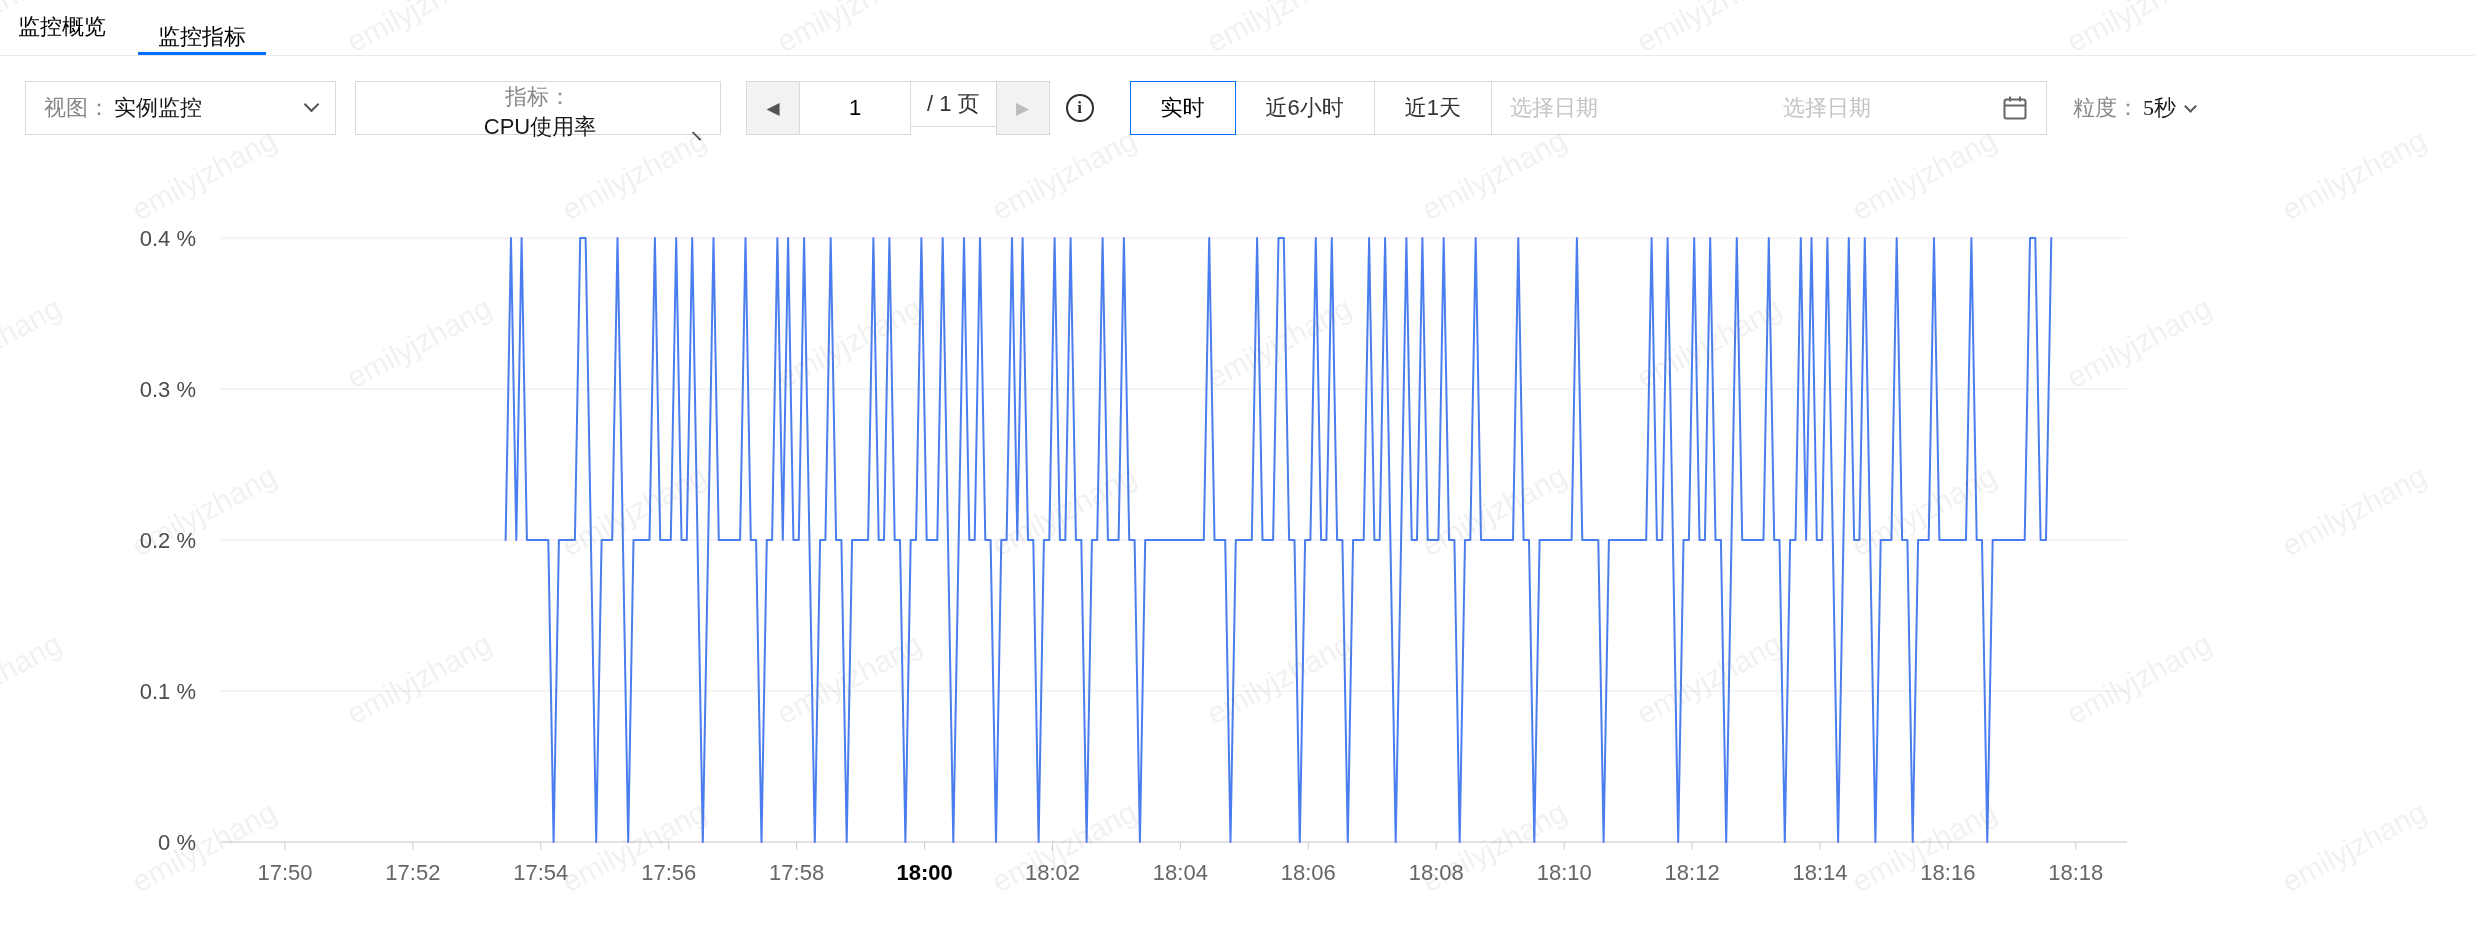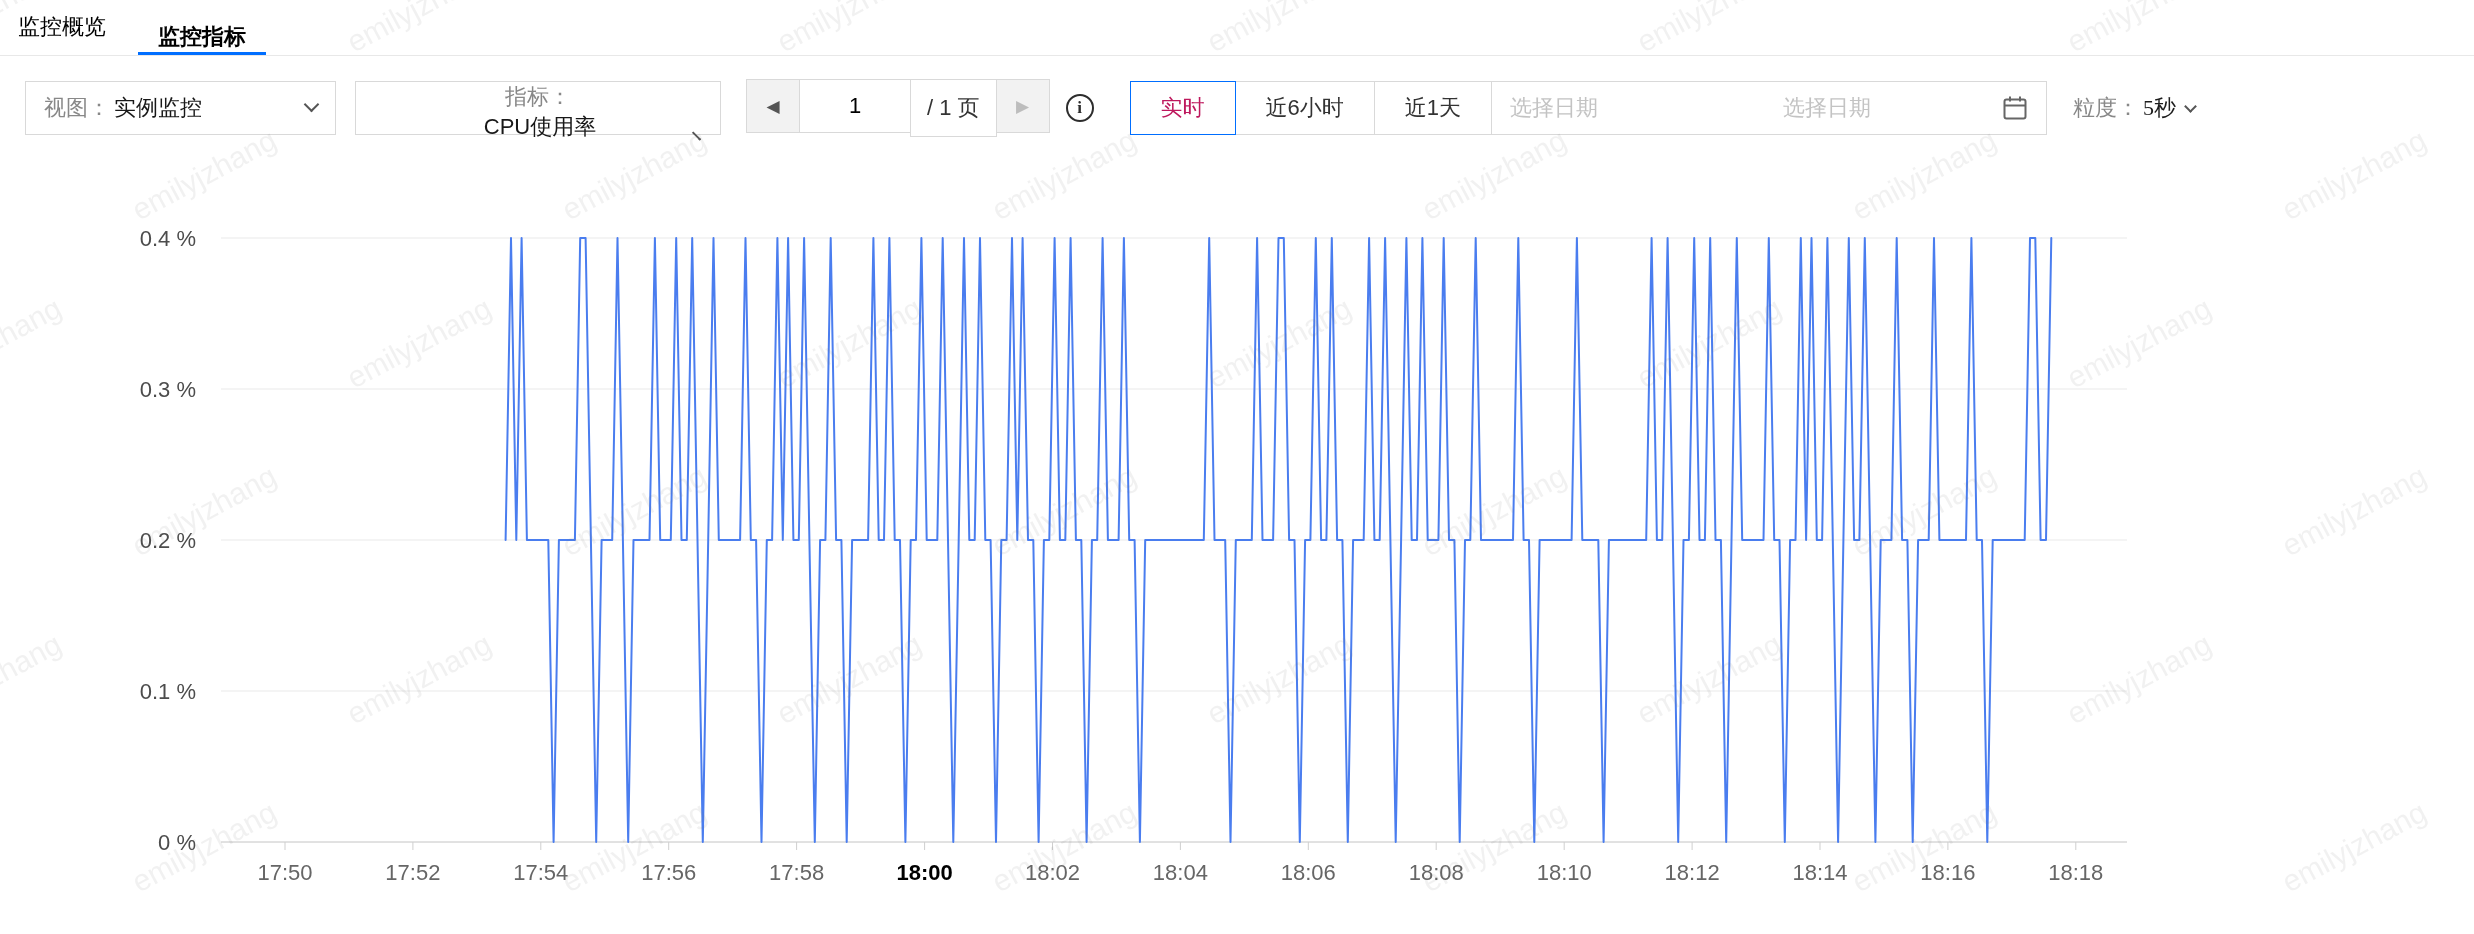--- a/index.html
+++ b/index.html
@@ -4,21 +4,21 @@
 <style>
   * { box-sizing: border-box; margin: 0; padding: 0; }
   html,body { width: 2474px; height: 934px; background: #fff; overflow: hidden;
     font-family: "Liberation Sans", "DejaVu Sans", sans-serif; position: relative; }
 
   
   .tabbar { display: flex; align-items: center; height: 56px; border-bottom: 1px solid #e8e8e8;
     padding-left: 16px; }
   .tab { display: flex; align-items: center; font-size: 22px; color: #000; cursor: pointer;
     padding: 0 2px; margin-right: 30px; border-bottom: 3px solid transparent; margin-bottom: -1px; }
-  .tab.active { font-weight: bold; padding: 0 20px; border-bottom: 3px solid #006eff; margin-top: 20px; }
+  .tab.active { font-weight: normal; padding: 0 20px; border-bottom: 3px solid #006eff; margin-top: 20px; }
 
   
   .toolbar { display: flex; align-items: center; margin: 25px 0 0 25px; height: 54px; }
   .select { height: 54px; border: 1px solid #d9d9d9; background: #fff; display: flex;
     align-items: center; padding: 0 18px; font-size: 22px; cursor: pointer; }
   .select.view { width: 311px; }
   .select.metric { width: 366px; margin-left: 19px; flex-direction: column; }
   .sel-label { color: #888; }
   .sel-value { color: #181818; margin-left: 4px; }
   .chev { display: inline-block; width: 11px; height: 11px; border-right: 2px solid #555;
@@ -26,33 +26,33 @@
   .chev.small { width: 9px; height: 9px; margin-left: 10px; margin-top: -4px; }
 
   .pager { display: flex; margin-left: 25px; }
   .pager > * + * { margin-left: -1px; }
   .pg-btn { width: 54px; height: 54px; border: 1px solid #d9d9d9; background: #f2f2f2;
     display: flex; align-items: center; justify-content: center; font-size: 17px; cursor: pointer; }
   .pg-btn.prev { color: #555; }
   .pg-btn.next { color: #bdbdbd; }
   .pg-input { width: 112px; height: 54px; border: 1px solid #d9d9d9; background: #fff;
     display: flex; align-items: center; justify-content: center; font-size: 22px; color: #000; }
-  .pg-total { height: 58px; border: 1px solid #d9d9d9; background: #fff; padding: 0 16px;
+  .pg-total { height: 46px; border: 1px solid #d9d9d9; background: #fff; padding: 0 16px;
     display: flex; align-items: center; font-size: 22px; color: #333; white-space: nowrap; }
 
   .info { width: 28px; height: 28px; border-radius: 50%; border: 2px solid #2d2d2d; color: #2d2d2d;
     display: flex; align-items: center; justify-content: center; font-size: 17px; font-weight: bold;
     font-family: "Liberation Serif", serif; margin-left: 16px; cursor: pointer; }
 
   .seg { display: flex; margin-left: 36px; }
   .seg > * + * { margin-left: -1px; }
   .seg-btn { height: 54px; padding: 0 30px; border: 1px solid #d9d9d9; background: #fff;
     font-size: 22px; color: #333; display: flex; align-items: center; cursor: pointer;
     white-space: nowrap; font-family: inherit; }
-  .seg-btn.active { border-color: #006eff; color: #be185d; position: relative; z-index: 1; }
+  .seg-btn.active { border-color: #006eff; color: #000000; position: relative; z-index: 1; }
 
   .datepicker { height: 54px; width: 556px; border: 1px solid #d9d9d9; background: #fff;
     margin-left: -1px; display: flex; align-items: center; padding: 0 18px; cursor: pointer; }
   .ph { color: #c3c3c3; font-size: 22px; white-space: nowrap; }
   .ph.second { margin-left: 185px; }
   .cal { margin-left: auto; display: flex; }
 
   .gran { display: flex; align-items: center; margin-left: 26px; font-size: 22px; cursor: pointer; text-align: right; }
   .gran-label { color: #888; }
   .gran-value { color: #1c1c1c; margin-left: 4px; font-family: Liberation Serif, serif; }

